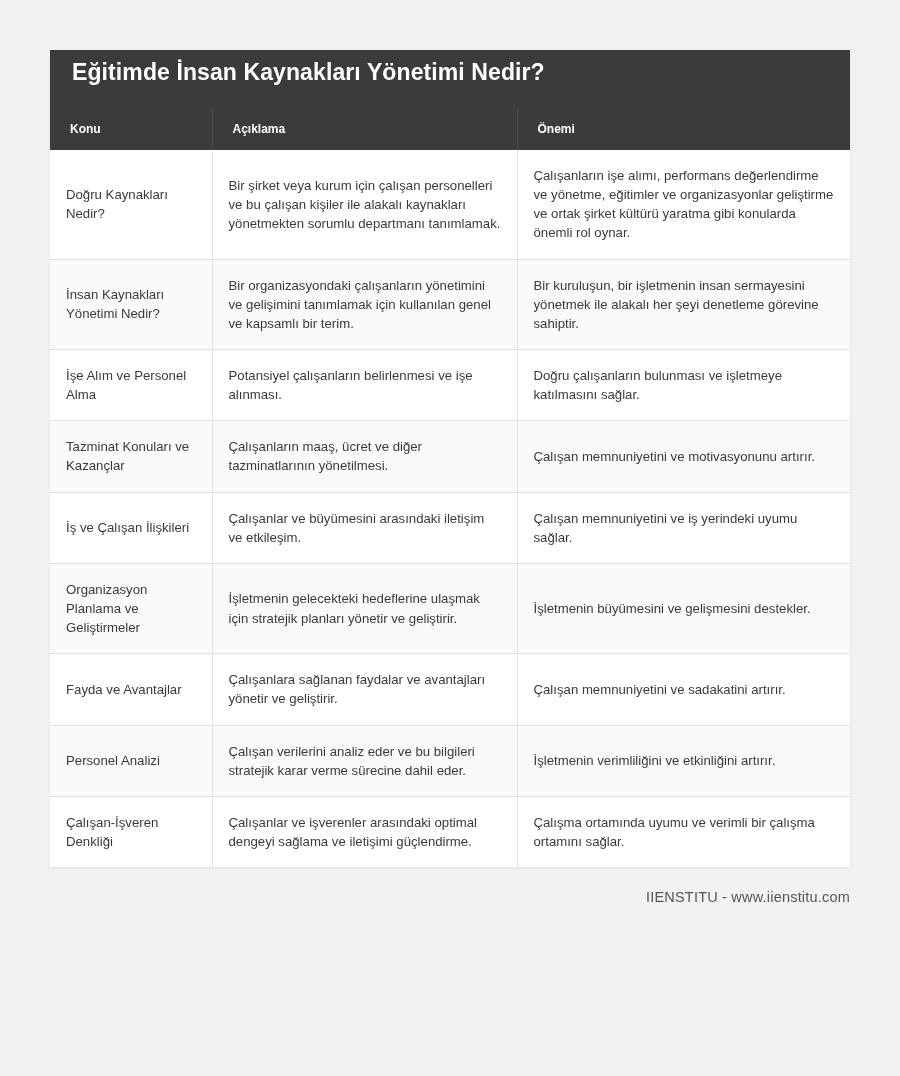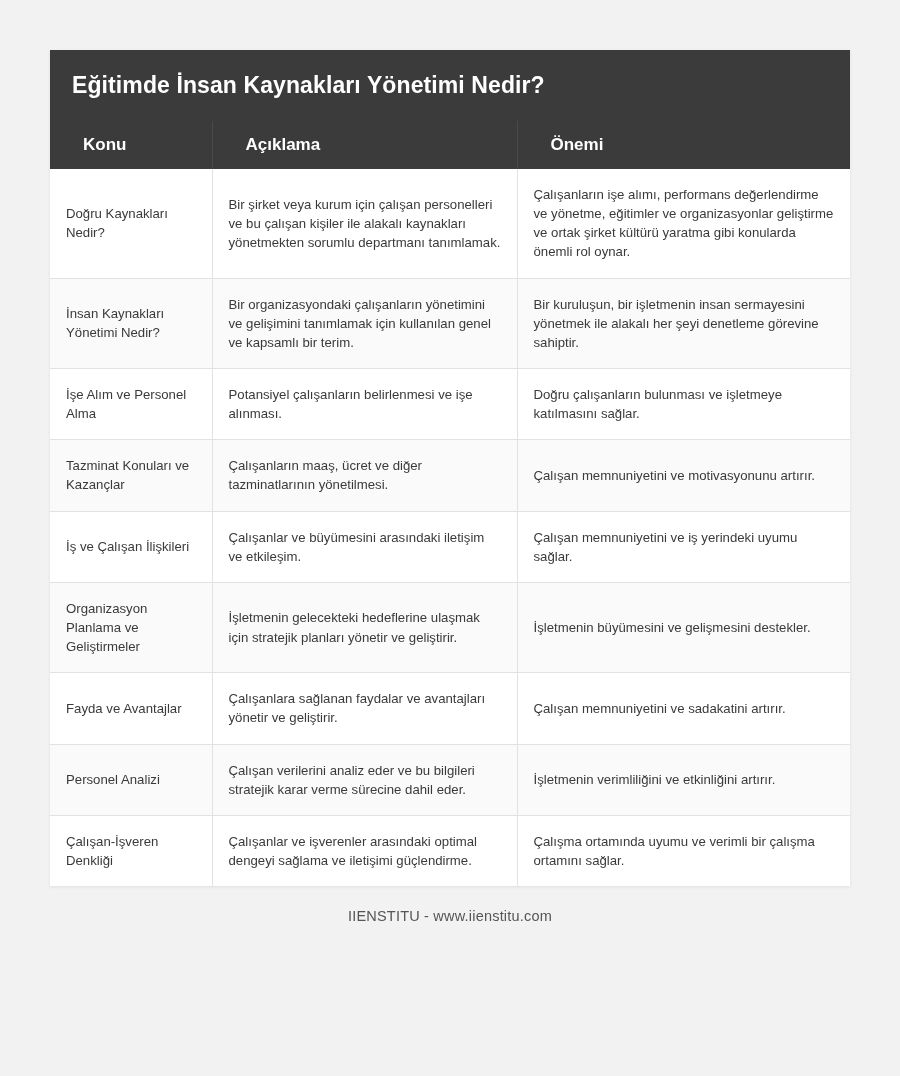--- a/index.html
+++ b/index.html
@@ -18,37 +18,37 @@
     padding: 50px 50px 0 50px;
   }
   .table-wrap {
     width: 800px;
     background: #ffffff;
     box-shadow: 0 1px 3px rgba(0,0,0,0.08);
   }
   .title-bar {
     background: #3b3b3b;
     color: #ffffff;
-    padding: 22px 22px 22px 22px;
+    padding: 9px 22px 22px 22px;
     font-size: 23px;
     font-weight: bold;
     letter-spacing: 0.1px;
   }
   table {
     width: 800px;
     border-collapse: collapse;
     table-layout: fixed;
   }
   thead th {
     background: #3b3b3b;
     color: #ffffff;
-    font-size: 17px;
+    font-size: 12px;
     font-weight: bold;
     text-align: left;
-    padding: 14px 33px;
+    padding: 14px 20px;
     border-right: 1px solid #4a4a4a;
     vertical-align: middle;
   }
   thead th:last-child { border-right: none; }
   tbody td {
     font-size: 13.2px;
     color: #3a3a3a;
     line-height: 1.45;
     padding: 16px 16px;
     border-bottom: 1px solid #e2e2e2;
@@ -57,21 +57,21 @@
     background: #ffffff;
   }
   tbody td:last-child { border-right: none; }
   tbody tr:nth-child(even) td { background: #fafafa; }
   tbody tr:last-child td { border-bottom: none; }
   col.c1 { width: 162px; }
   col.c2 { width: 305px; }
   col.c3 { width: 333px; }
   .footer {
     width: 800px;
-    text-align: center;
+    text-align: right;
     font-size: 14.5px;
     color: #555555;
     padding-top: 22px;
     letter-spacing: 0.2px;
   }
 </style>
 </head>
 <body>
 
 <div class="page">

